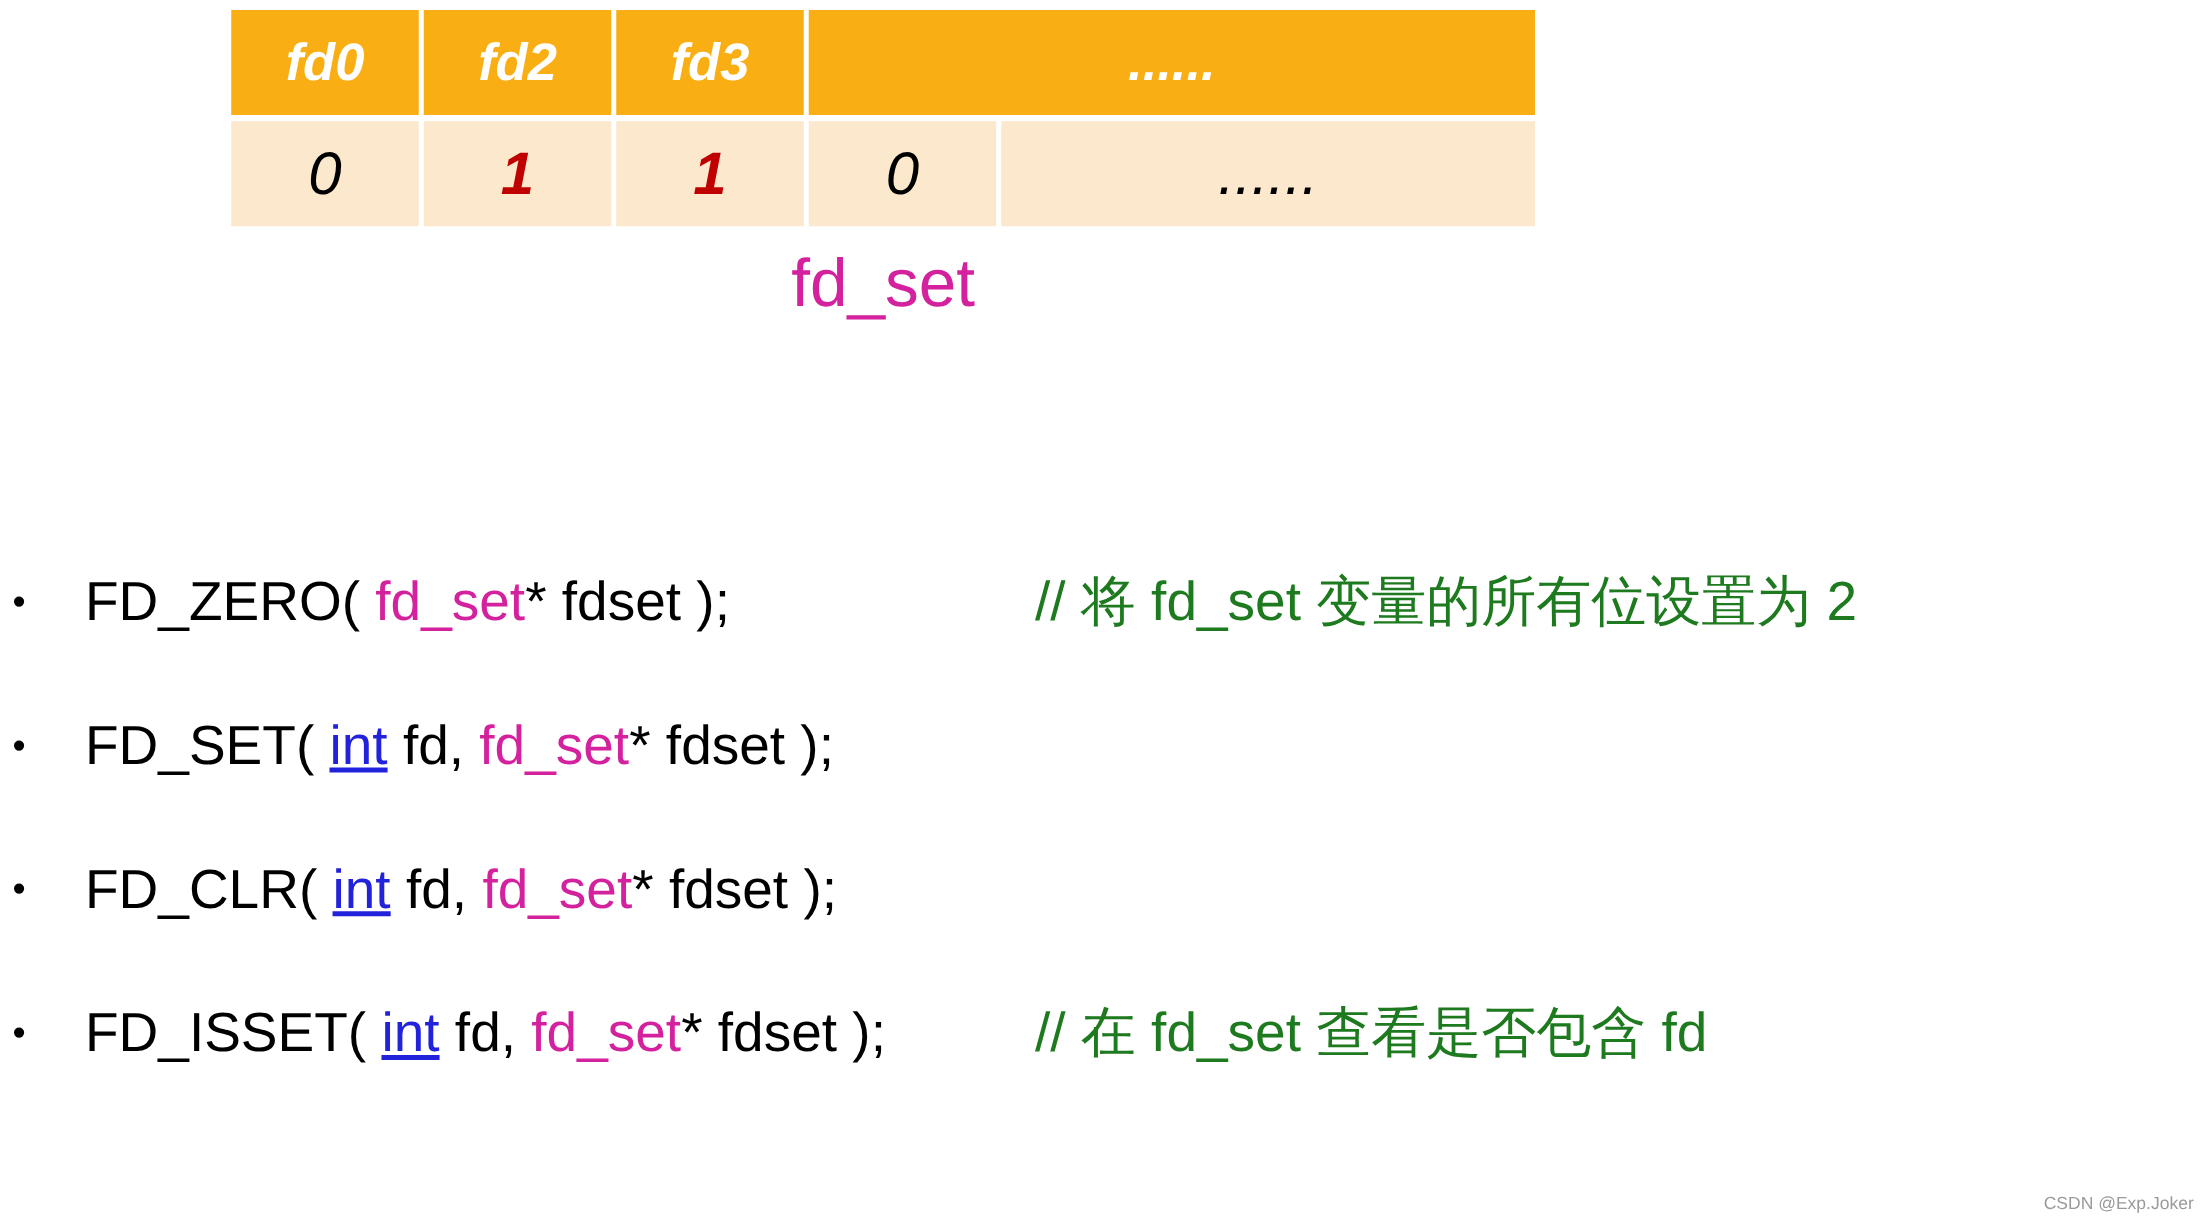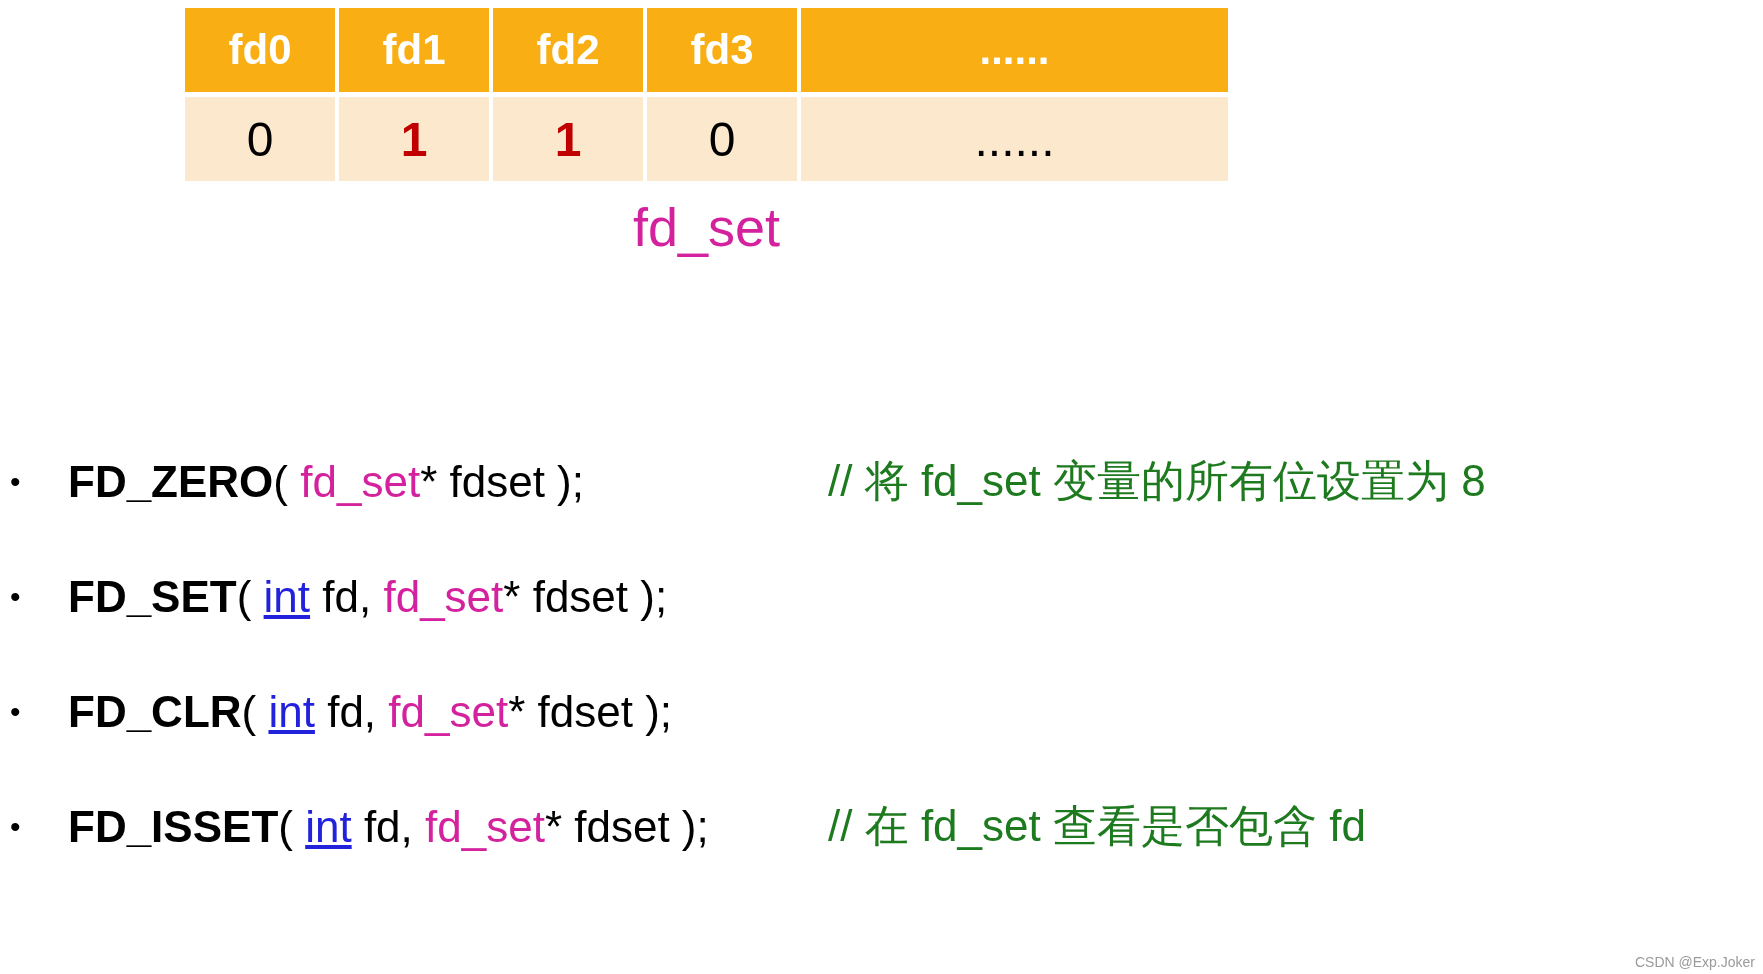--- a/index.html
+++ b/index.html
@@ -12,77 +12,76 @@
   .slide { position: relative; width: 1763px; height: 974px; background: #ffffff; }
 
   
   .fd-table {
     position: absolute; left: 185px; top: 8px; width: 1043px;
     display: flex; flex-direction: column; gap: 5px;
   }
   .t-row { display: flex; gap: 4px; height: 84px; }
   .t-row .cell {
     width: 150px; flex: 0 0 auto;
-    display: flex; align-items: center; justify-content: center;
+    display: flex; align-items: center; justify-content: center; font-style: italic;
   }
   .t-row .cell:last-child { flex: 1 1 auto; width: auto; }
   .t-head .cell { background: var(--header-bg); color: var(--header-text); font-weight: bold; font-size: 42px; }
   .t-vals .cell { background: var(--row-bg); color: var(--text); font-size: 48px; }
   .t-vals .cell.hl { color: var(--highlight); font-weight: bold; }
 
   .caption {
     position: absolute; left: 185px; top: 196px; width: 1043px;
     text-align: center; font-size: 54px; color: var(--caption);
   }
 
   
   .bullets { position: absolute; left: 10px; top: 424px; width: 1748px; }
   .b-row { display: flex; align-items: center; height: 115px; }
   .marker { width: 58px; flex: 0 0 auto; font-size: 30px; color: var(--text); }
   .sig { width: 760px; flex: 0 0 auto; font-size: 44px; color: var(--text); white-space: nowrap; }
-  .seg-fn { font-weight: bold; color: var(--text); }
+  .seg-fn { font-weight: normal; color: var(--text); }
   .seg-kw { color: var(--keyword); text-decoration: underline; }
   .seg-type { color: var(--type); }
   .seg-plain { color: var(--text); }
   .comment { font-size: 44px; color: var(--comment); white-space: nowrap; }
 
   .watermark {
     position: absolute; right: 8px; bottom: 4px;
     font-size: 14px; color: var(--watermark);
   }
 </style>
 </head>
 <body>
 
 <div class="slide">
 
   <div class="fd-table">
     <div class="t-row t-head" id="header-row">
         <div class="cell">fd0</div>
-        <div class="cell">fd1</div>
         <div class="cell">fd2</div>
         <div class="cell">fd3</div>
         <div class="cell">......</div>
       </div>
     <div class="t-row t-vals" id="value-row">
         <div class="cell">0</div>
         <div class="cell hl">1</div>
         <div class="cell hl">1</div>
         <div class="cell">0</div>
         <div class="cell">......</div>
       </div>
   </div>
 
   <div class="caption">fd_set</div>
 
   <div class="bullets" id="bullet-list">
       <div class="b-row">
         <span class="marker">•</span>
         <span class="sig"><span class="seg-fn">FD_ZERO</span><span class="seg-plain">( </span><span class="seg-type">fd_set</span><span class="seg-plain">* fdset );</span></span>
-        <span class="comment">// 将 fd_set 变量的所有位设置为 8</span>
+        <span class="comment">// 将 fd_set 变量的所有位设置为 2</span>
       </div>
       <div class="b-row">
         <span class="marker">•</span>
         <span class="sig"><span class="seg-fn">FD_SET</span><span class="seg-plain">( </span><span class="seg-kw">int</span><span class="seg-plain"> fd, </span><span class="seg-type">fd_set</span><span class="seg-plain">* fdset );</span></span>
       </div>
       <div class="b-row">
         <span class="marker">•</span>
         <span class="sig"><span class="seg-fn">FD_CLR</span><span class="seg-plain">( </span><span class="seg-kw">int</span><span class="seg-plain"> fd, </span><span class="seg-type">fd_set</span><span class="seg-plain">* fdset );</span></span>
       </div>
       <div class="b-row">

